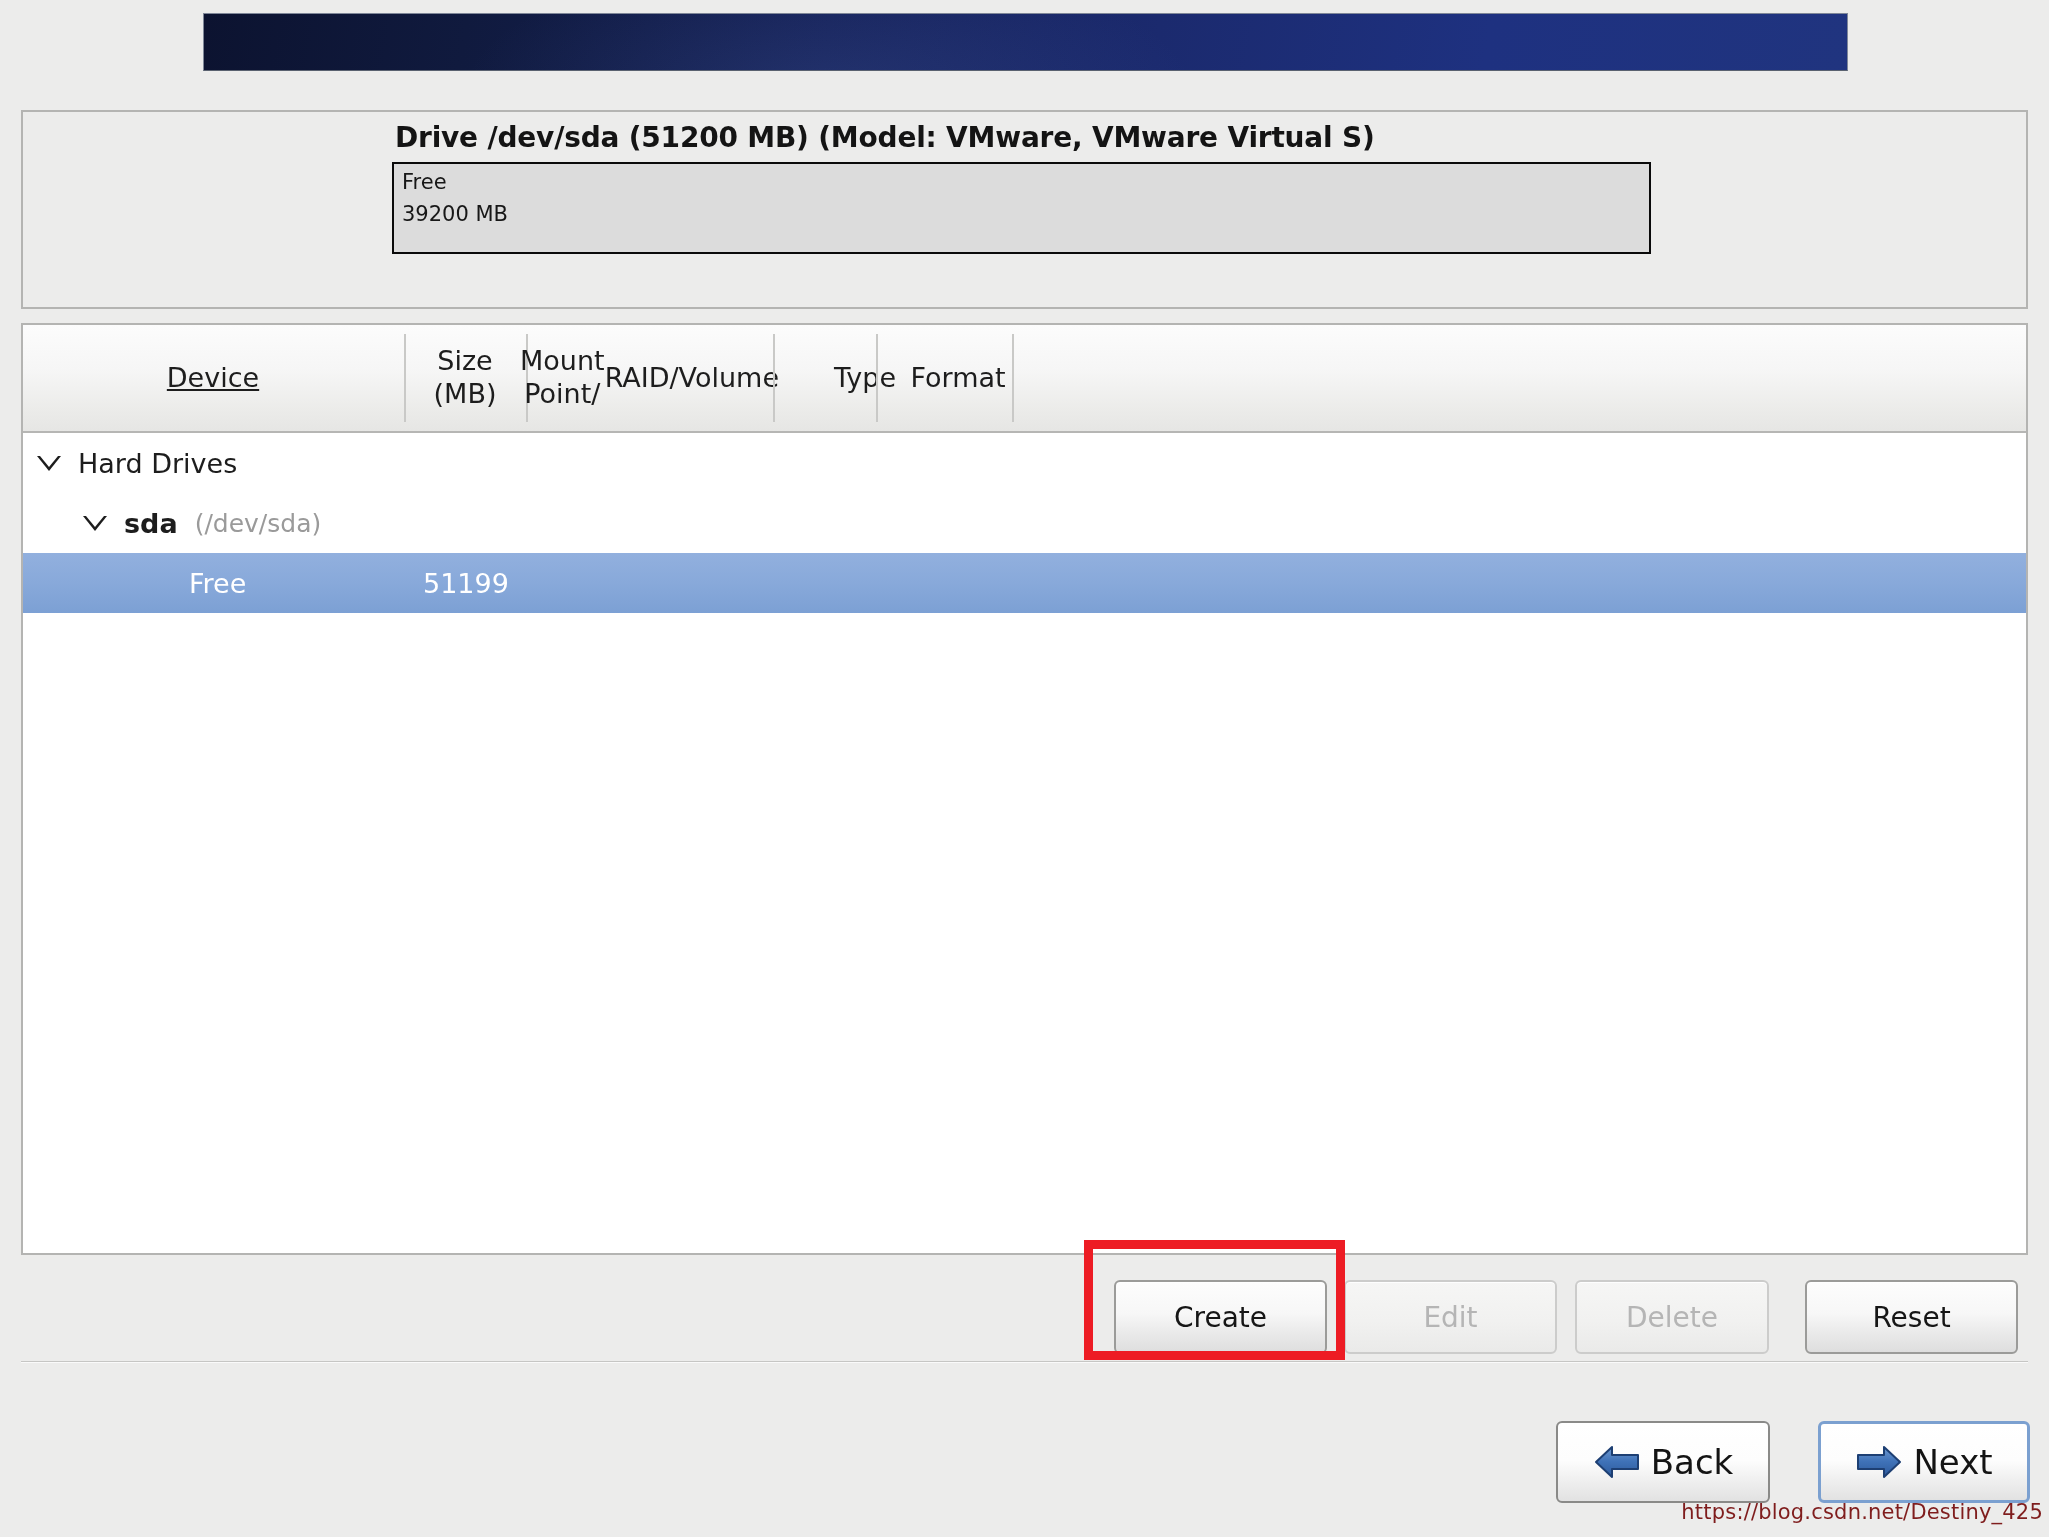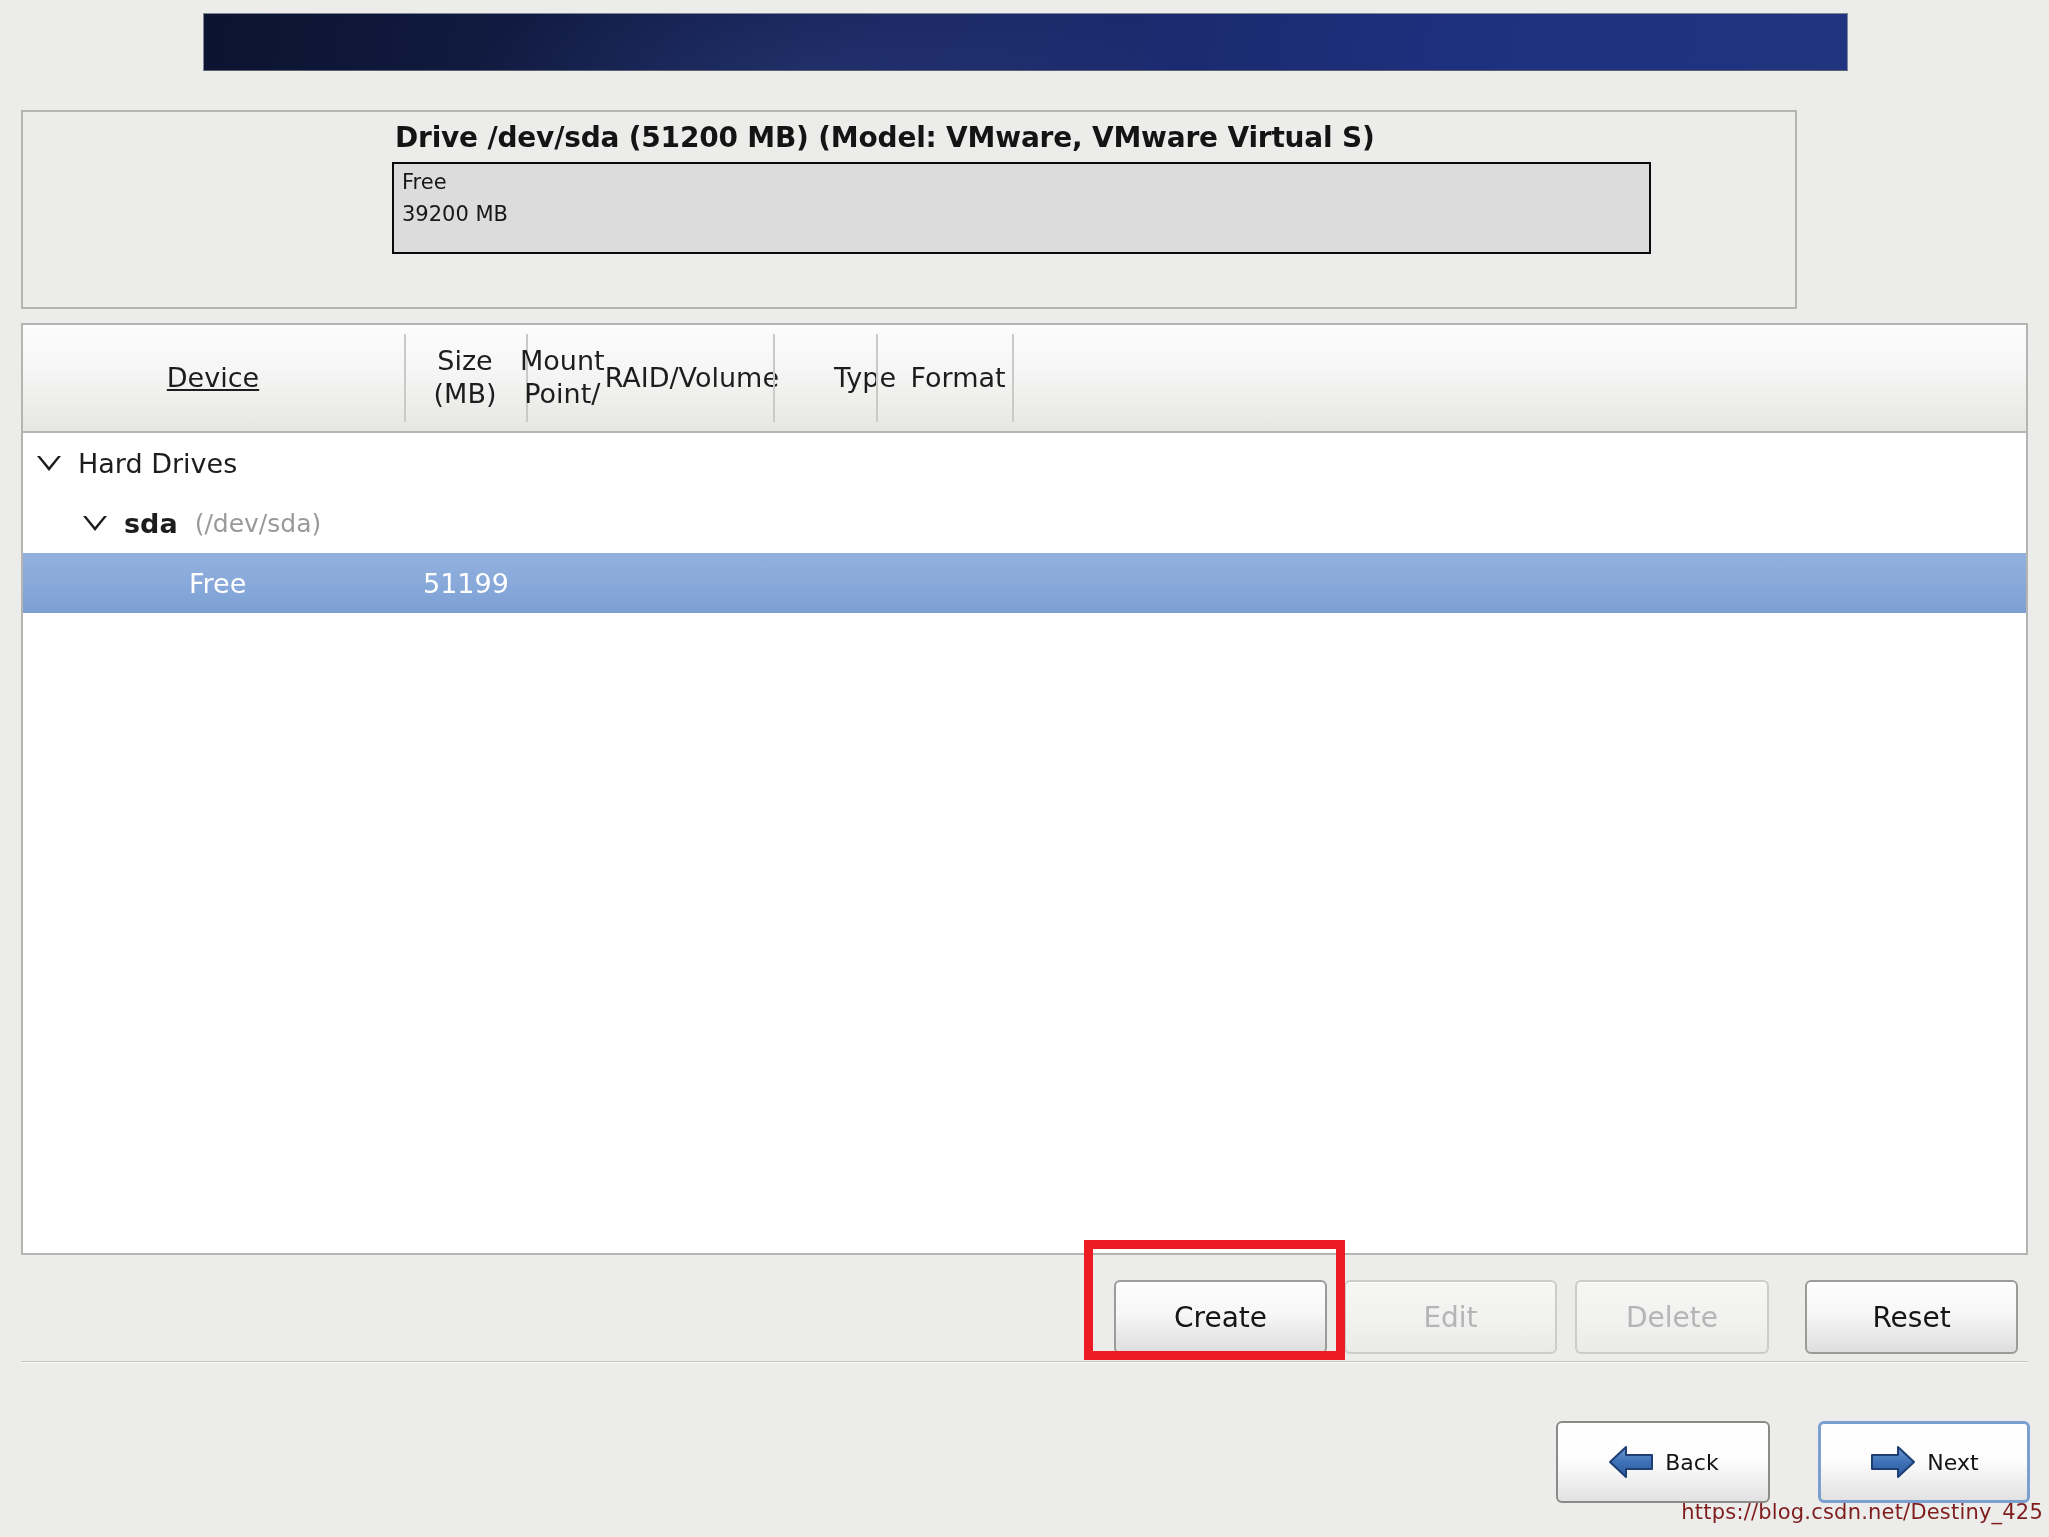--- a/index.html
+++ b/index.html
@@ -36,21 +36,21 @@
       linear-gradient(100deg, #0c1330 0%, #101a3e 16%, #16225a 38%, #1b2a6e 58%, #1e3180 78%, #20347f 100%);
     border: 1px solid #7f8798;
     border-bottom-color: #5a6270;
   }
 
   
   #drive-panel {
     position: absolute;
     left: 21px;
     top: 110px;
-    width: 1776px;
+    width: 2007px;
     height: 199px;
     background: #ececeb;
     border: 2px solid #b4b4b2;
   }
   #drive-title {
     position: absolute;
     left: 372px;
     top: 9px;
     font-size: 28px;
     font-weight: bold;
@@ -212,21 +212,21 @@
 
   
   .navbtn {
     position: absolute;
     height: 82px;
     border-radius: 6px;
     display: flex;
     align-items: center;
     justify-content: center;
     gap: 10px;
-    font-size: 22px;
+    font-size: 34px;
     color: #141414;
     background: linear-gradient(to bottom, #ffffff 0%, #fdfdfd 48%, #f0f0f0 72%, #e2e2e2 100%);
     cursor: pointer;
   }
   #back-button {
     left: 1556px;
     top: 1421px;
     width: 214px;
     border: 2px solid #8a8a88;
   }

